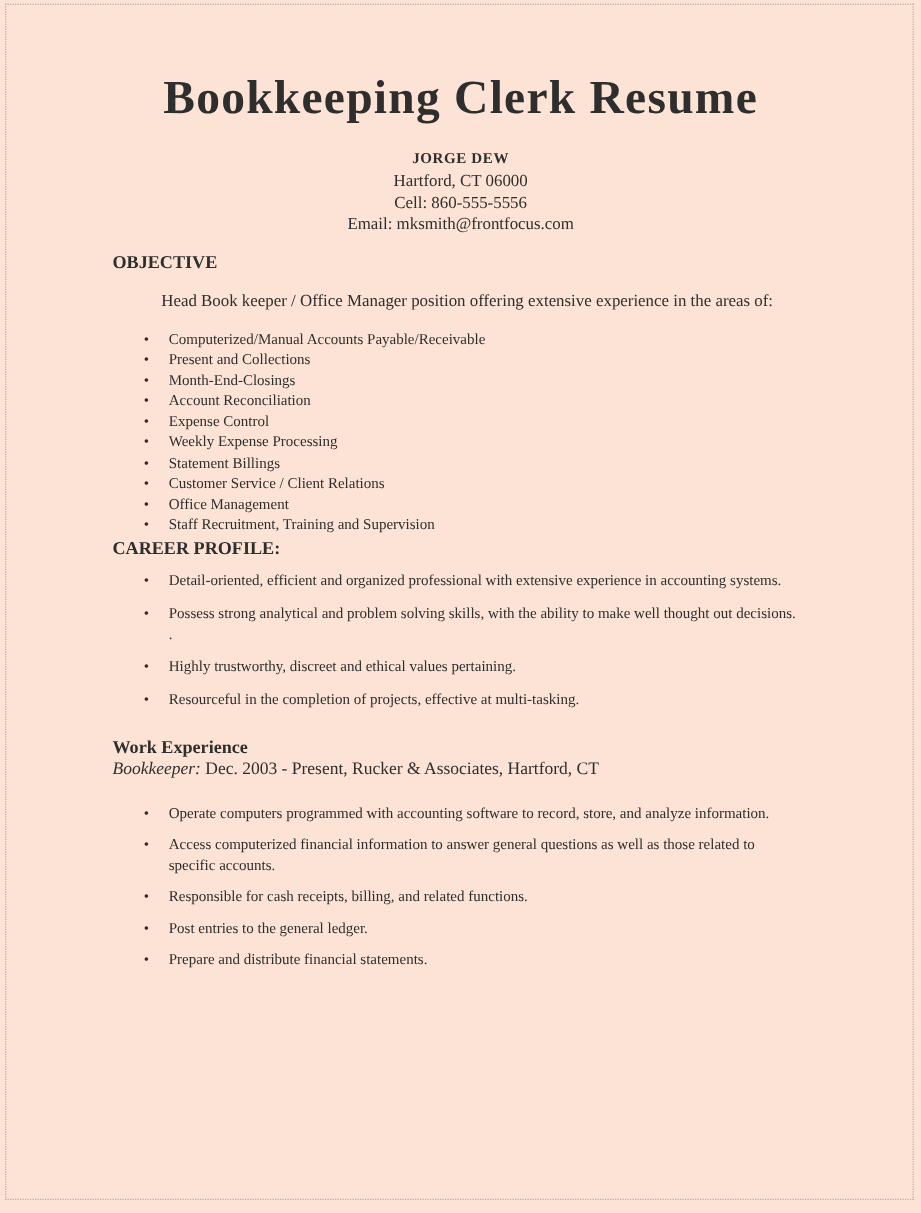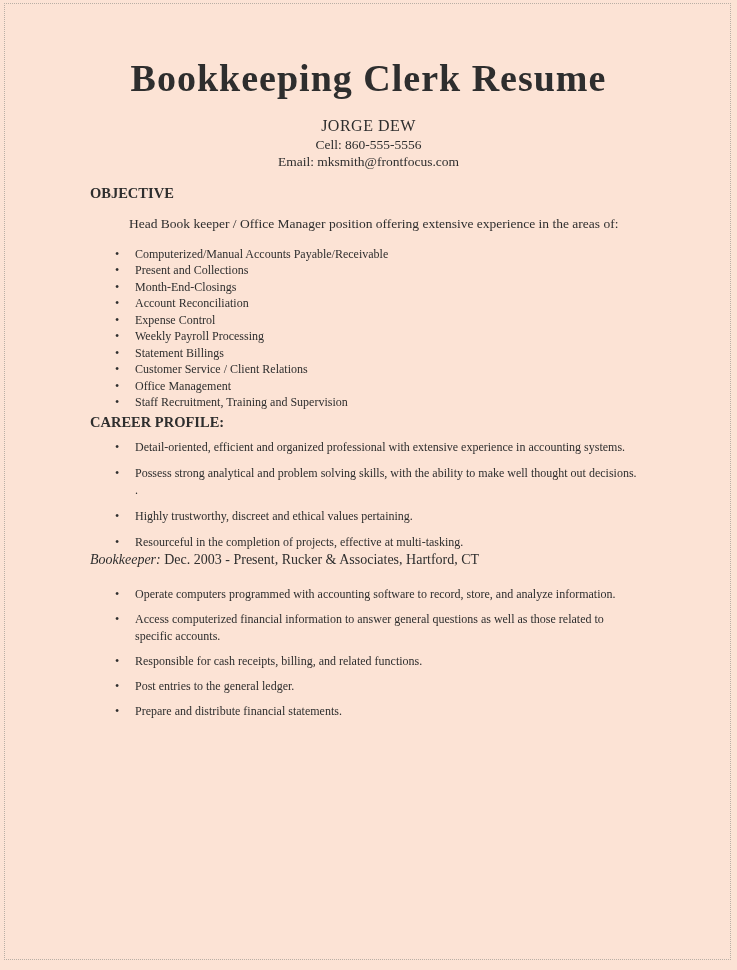--- a/index.html
+++ b/index.html
@@ -29,21 +29,21 @@
   .title {
     margin-top: 56px;
     text-align: center;
     font-size: 38px;
     font-weight: bold;
     letter-spacing: 1px;
     line-height: 1.2;
   }
   .contact { text-align: center; margin-top: 14px; }
   .contact .name {
-    font-size: 16px; font-weight: normal;
+    font-size: 12px; font-weight: bold;
     letter-spacing: 0.5px; line-height: 20px;
   }
   .contact .contact-line { font-size: 13.5px; line-height: 17px; }
   .content { padding: 0 95px 0 90px; }
   .heading {
     font-size: 14.5px; font-weight: bold;
     line-height: 18px;
   }
   .objective-heading { margin-top: 14px; }
   .intro {
@@ -79,20 +79,21 @@
 </head>
 <body>
 
 <div class="page">
   <div class="frame"></div>
 
   <h1 class="title">Bookkeeping Clerk Resume</h1>
 
   <div class="contact">
     <div class="name">JORGE DEW</div>
+    <div class="contact-line">Hartford, CT 06000</div>
     <div class="contact-line">Cell: 860-555-5556</div>
     <div class="contact-line">Email: mksmith@frontfocus.com</div>
   </div>
 
   <div class="content">
 
     <section>
       <h2 class="heading objective-heading">OBJECTIVE</h2>
       <p class="intro">Head Book keeper / Office Manager position offering extensive experience in the areas of:</p>
       <ul class="tight-list">
@@ -100,21 +101,21 @@
           <li>Computerized/Manual Accounts Payable/Receivable</li>
 
           <li>Present and Collections</li>
 
           <li>Month-End-Closings</li>
 
           <li>Account Reconciliation</li>
 
           <li>Expense Control</li>
 
-          <li>Weekly Payroll Processing</li>
+          <li>Weekly Expense Processing</li>
 
           <li>Statement Billings</li>
 
           <li>Customer Service / Client Relations</li>
 
           <li>Office Management</li>
 
 
           <li>Staff Recruitment, Training and Supervision</li>
         </ul>
@@ -128,20 +129,21 @@
 
           <li>Possess strong analytical and problem solving skills, with the ability to make well thought out decisions. .</li>
 
           <li>Highly trustworthy, discreet and ethical values pertaining.</li>
 
           <li>Resourceful in the completion of projects, effective at multi-tasking.</li>
         </ul>
     </section>
 
     <section>
+      <h2 class="heading we-heading">Work Experience</h2>
       <p class="job-line"><span class="job-title">Bookkeeper:</span> <span>Dec. 2003 - Present, Rucker &amp; Associates, Hartford, CT</span></p>
       <ul class="we-list">
 
           <li>Operate computers programmed with accounting software to record, store, and analyze information.</li>
 
           <li>Access computerized financial information to answer general questions as well as those related to specific accounts.</li>
 
           <li>Responsible for cash receipts, billing, and related functions.</li>
 
 

